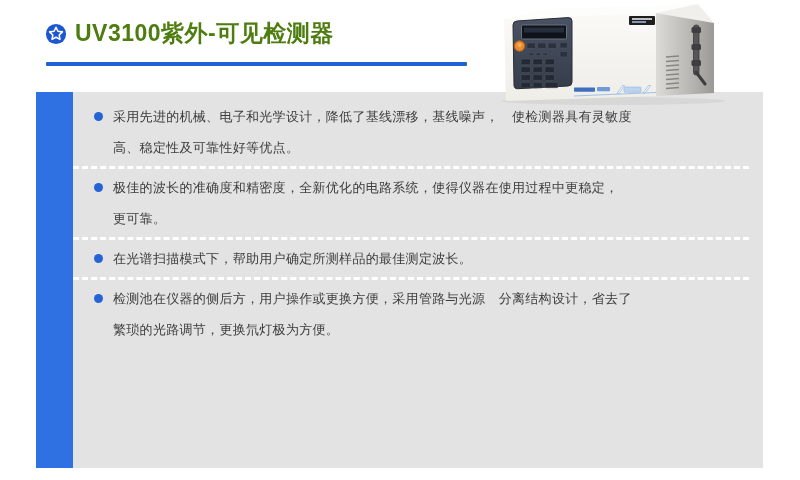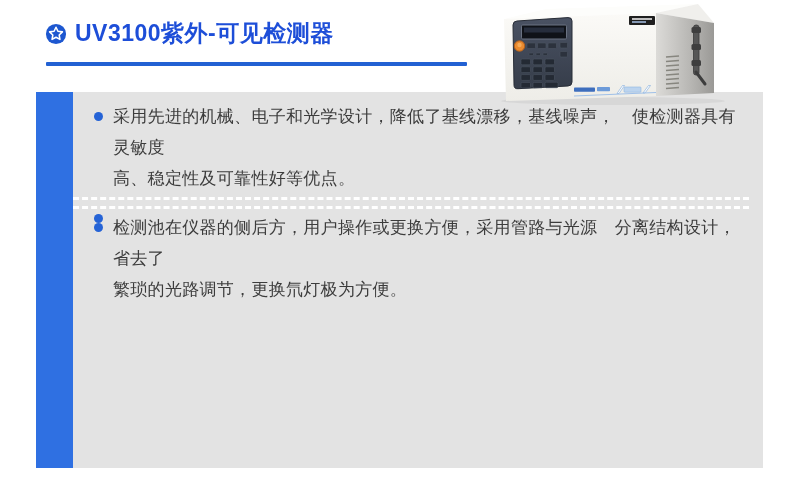--- a/index.html
+++ b/index.html
@@ -9,21 +9,21 @@
     width:800px; height:480px;
     background:#ffffff;
     font-family:"Liberation Sans","DejaVu Sans",sans-serif;
     overflow:hidden;
   }
 
   
   .header { position:absolute; left:45px; top:18px; display:flex; align-items:center; gap:8px; }
   .badge { width:22px; height:22px; flex:0 0 auto; }
   .page-title {
-    font-size:23px; font-weight:bold; color:#1d4ed8; letter-spacing:0.5px;
+    font-size:23px; font-weight:bold; color:#4d7c0f; letter-spacing:0.5px;
   }
   .title-underline {
     position:absolute; left:46px; top:62px; width:421px; height:4px;
     background:#2261d3; border-radius:1px;
   }
 
   
   .product { position:absolute; left:498px; top:0px; width:272px; height:106px; z-index:3; }
 
   
@@ -37,21 +37,21 @@
   }
   .feature-list {
     position:absolute; left:37px; top:0; width:690px; height:100%;
     list-style:none; padding:6px 14px 0 0;
   }
   .feature {
     position:relative;
     margin-left:0;
     padding:3px 6px 3px 40px;
     border-bottom:3px dashed #ffffff;
-    font-size:17px; line-height:31px;
+    font-size:13px; line-height:31px;
   }
   .feature:last-child { border-bottom:none; }
   .dot {
     position:absolute; left:21px; top:14px;
     width:9px; height:9px; border-radius:50%;
     background:#2563d6;
   }
   .ftext {
     color:#3c3c3c;
     white-space:pre-line;
@@ -171,17 +171,19 @@
     <rect x="193.5" y="60" width="9.5" height="6" rx="1.5" fill="#3e3e3e"></rect>
     <path d="M198,72 L207,84" stroke="#3d3d3d" stroke-width="3" stroke-linecap="round"></path>
   </g>
 </svg>
 
 <div class="panel">
   <div class="accent-bar"></div>
   <ul class="feature-list">
       <li class="feature"><span class="dot"></span><span class="ftext">采用先进的机械、电子和光学设计，降低了基线漂移，基线噪声，　使检测器具有灵敏度
 高、稳定性及可靠性好等优点。</span></li>
-      <li class="feature"><span class="dot"></span></li>
+      <li class="feature"><span class="dot"></span><span class="ftext">极佳的波长的准确度和精密度，全新优化的电路系统，使得仪器在使用过程中更稳定，
+更可靠。</span></li>
+      <li class="feature"><span class="dot"></span><span class="ftext">在光谱扫描模式下，帮助用户确定所测样品的最佳测定波长。</span></li>
       <li class="feature"><span class="dot"></span><span class="ftext">检测池在仪器的侧后方，用户操作或更换方便，采用管路与光源　分离结构设计，省去了
 繁琐的光路调节，更换氘灯极为方便。</span></li>
     </ul>
 </div>
 
 </body></html>

